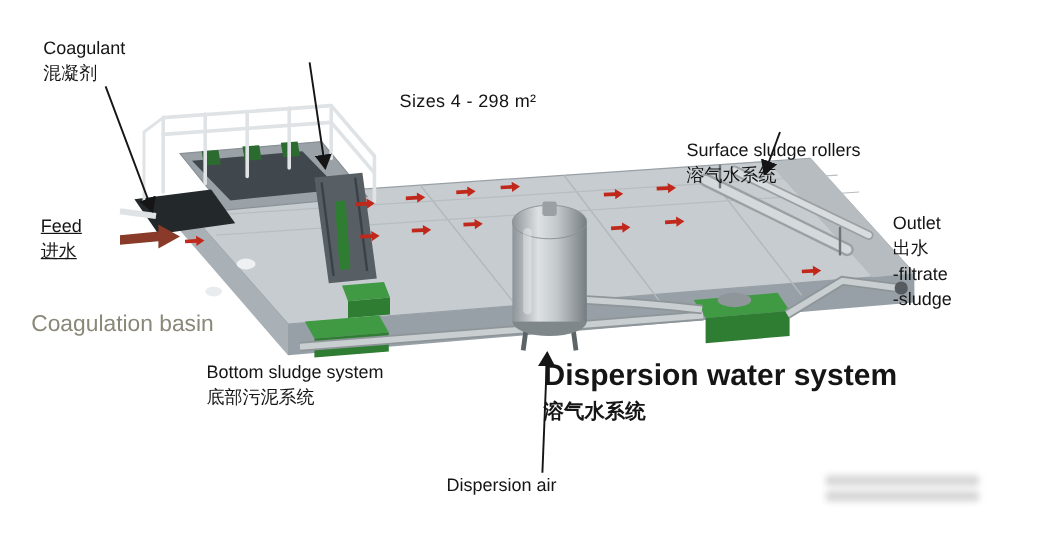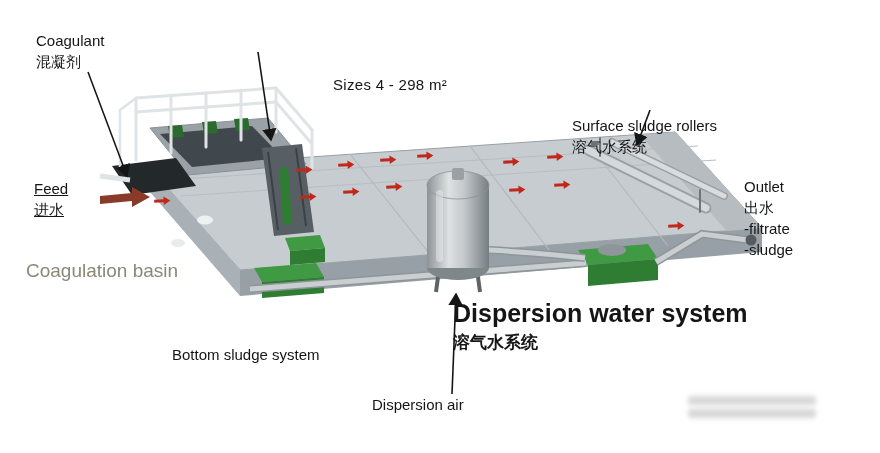--- a/index.html
+++ b/index.html
@@ -168,22 +168,23 @@
 
   <div class="label basin" style="left:26px;top:258px;">Coagulation basin</div>
 
   <div class="label" style="left:744px;top:176px;">
     <span>Outlet</span>
     <span class="zh">出水</span>
     <span>-filtrate</span>
     <span>-sludge</span>
   </div>
 
-  <div class="label" style="left:172px;top:300px;margin-top:44px;">
+  <div class="label" style="left:172px;top:300px;">
     <span>Bottom sludge system</span>
+    <span class="zh">底部污泥系统</span>
   </div>
 
   <div class="label dispersion" style="left:453px;top:296px;">
     <span class="en">Dispersion water system</span>
     <span class="zh">溶气水系统</span>
   </div>
 
   <div class="label" style="left:372px;top:394px;">
     <span>Dispersion air</span>
   </div>

